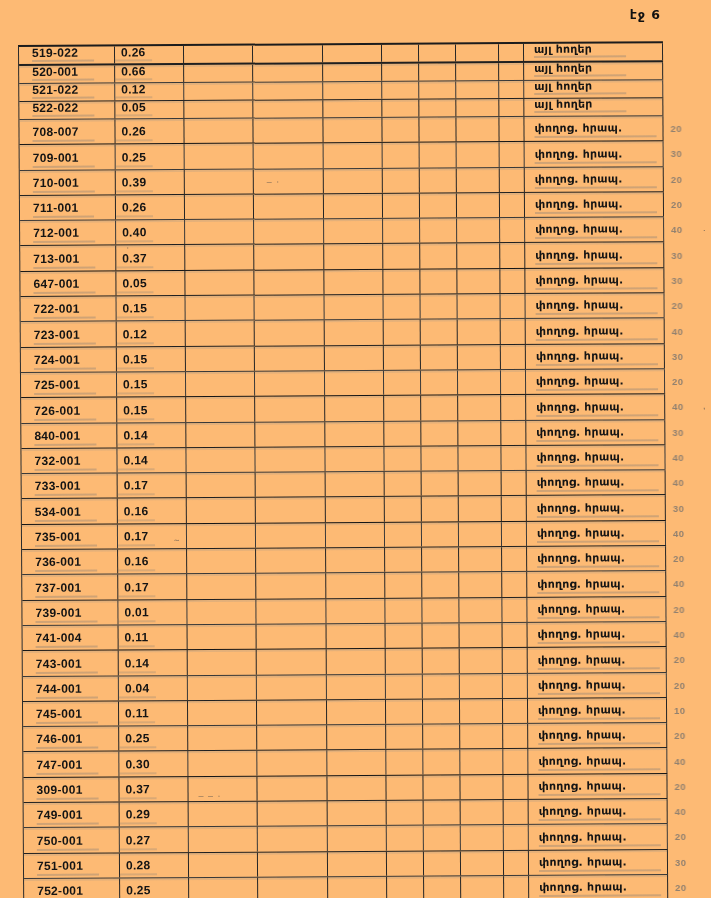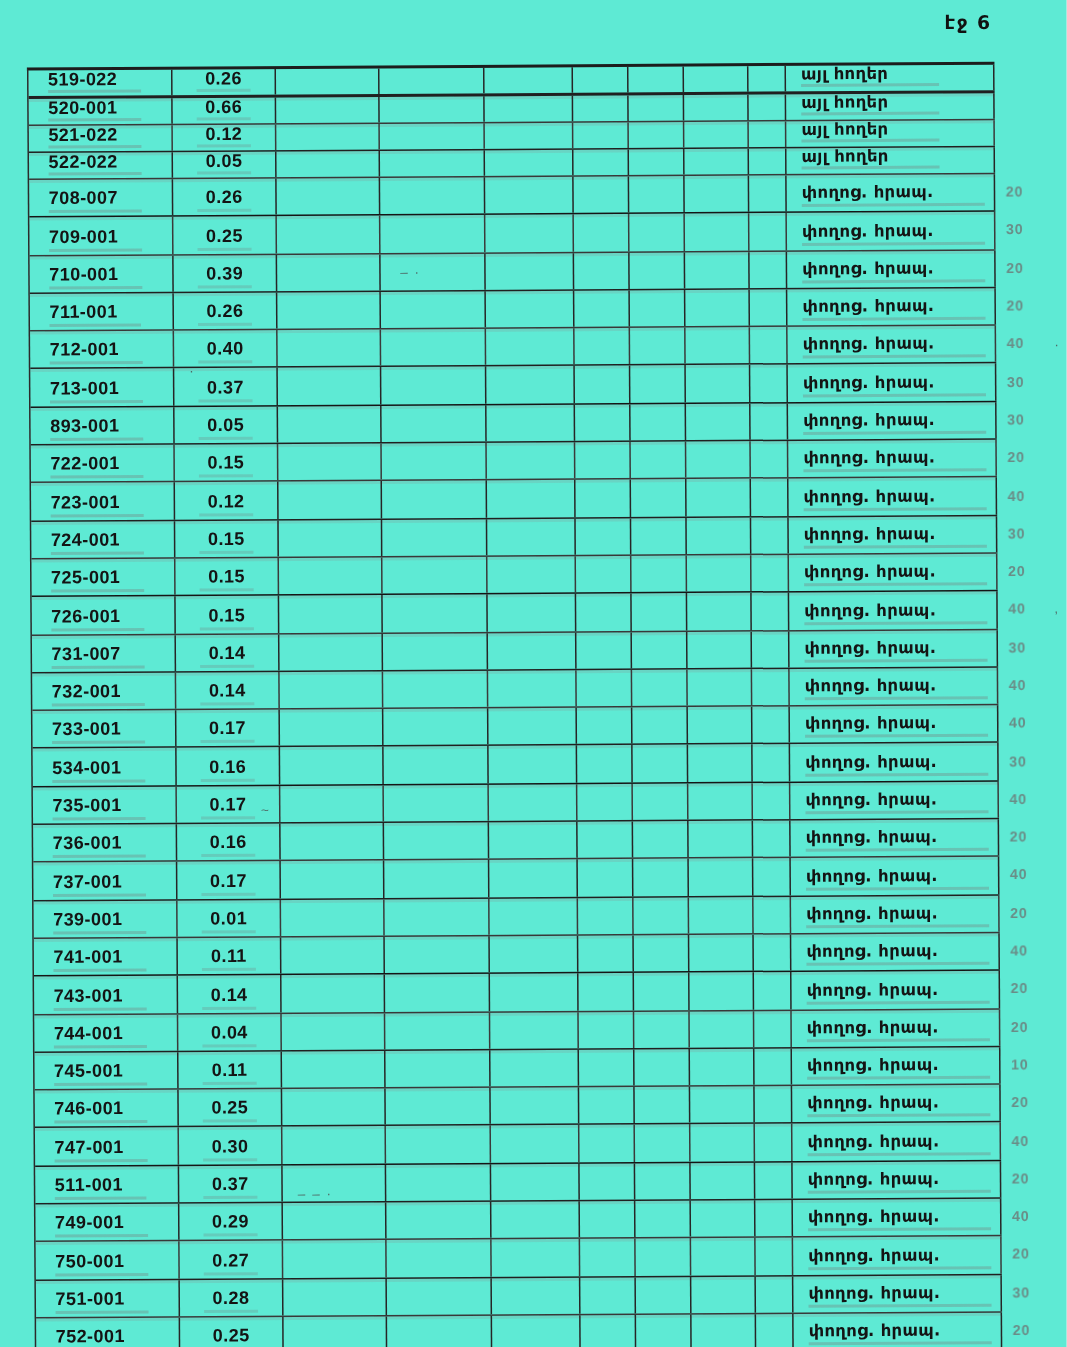--- a/index.html
+++ b/index.html
@@ -1,17 +1,17 @@
 <!DOCTYPE html>
 <html><head>
 <meta charset="utf-8">
 <style>
   html,body{margin:0;padding:0;background:#e8e8e8;}
   .page{
-    position:relative;width:711px;height:898px;background:#5eead4;
+    position:relative;width:711px;height:898px;background:#fdba74;
     font-family:"Liberation Sans",sans-serif;color:#1a1a1a;overflow:hidden;
     margin:0 auto;
   }
   .page-number{
     position:absolute;top:7px;right:50px;
     font-family:"DejaVu Sans",sans-serif;font-weight:700;font-size:12.5px;
     color:#111;letter-spacing:1px;
   }
   .sheet{
     position:absolute;left:0;top:0;width:711px;height:898px;
@@ -32,21 +32,21 @@
   .row.short{height:17px;}
   .row:nth-child(1){border-bottom-width:2.2px;}
   .row:nth-child(2n){border-bottom-color:#383838;}
   .row:nth-child(5n){border-bottom-width:1.8px;border-bottom-color:#151515;}
   .cell{
     display:flex;align-items:flex-end;overflow:visible;
     border-right:1.2px solid #262626;
   }
   .row:nth-child(3n) .cell{border-right-color:#3a3a3a;}
   .c-code{padding:0 0 2px 13px;align-items:flex-end;}
-  .c-val{justify-content:center;padding-bottom:2px;}
+  .c-val{justify-content:flex-start;padding-bottom:2px;}
   .c-label{padding:0 0 3px 10px;}
   .u{
     display:inline-block;line-height:1;
     border-bottom:2px solid rgba(120,120,120,.34);
     padding:0 16px 2px 0;
     font-size:12px;font-weight:700;letter-spacing:.3px;color:#141414;
     white-space:nowrap;
   }
   .c-val .u{padding:0 6px 2px 6px;border-bottom-color:rgba(120,120,120,.26);}
   .c-label .u{
@@ -267,21 +267,21 @@
     <div class="cell"></div>
     <div class="cell"></div>
     <div class="cell c-label">
       <span class="u">փողոց. հրապ.</span>
     </div>
     <span class="mark">30</span>
   </div>
 
   <div class="row">
     <div class="cell c-code">
-      <span class="u">893-001</span>
+      <span class="u">647-001</span>
     </div>
     <div class="cell c-val">
       <span class="u">0.05</span>
     </div>
     <div class="cell"></div>
     <div class="cell"></div>
     <div class="cell"></div>
     <div class="cell"></div>
     <div class="cell"></div>
     <div class="cell"></div>
@@ -387,21 +387,21 @@
     <div class="cell"></div>
     <div class="cell"></div>
     <div class="cell c-label">
       <span class="u">փողոց. հրապ.</span>
     </div>
     <span class="mark">40</span>
   </div>
 
   <div class="row">
     <div class="cell c-code">
-      <span class="u">731-007</span>
+      <span class="u">840-001</span>
     </div>
     <div class="cell c-val">
       <span class="u">0.14</span>
     </div>
     <div class="cell"></div>
     <div class="cell"></div>
     <div class="cell"></div>
     <div class="cell"></div>
     <div class="cell"></div>
     <div class="cell"></div>
@@ -547,21 +547,21 @@
     <div class="cell"></div>
     <div class="cell"></div>
     <div class="cell c-label">
       <span class="u">փողոց. հրապ.</span>
     </div>
     <span class="mark">20</span>
   </div>
 
   <div class="row">
     <div class="cell c-code">
-      <span class="u">741-001</span>
+      <span class="u">741-004</span>
     </div>
     <div class="cell c-val">
       <span class="u">0.11</span>
     </div>
     <div class="cell"></div>
     <div class="cell"></div>
     <div class="cell"></div>
     <div class="cell"></div>
     <div class="cell"></div>
     <div class="cell"></div>
@@ -667,21 +667,21 @@
     <div class="cell"></div>
     <div class="cell"></div>
     <div class="cell c-label">
       <span class="u">փողոց. հրապ.</span>
     </div>
     <span class="mark">40</span>
   </div>
 
   <div class="row">
     <div class="cell c-code">
-      <span class="u">511-001</span>
+      <span class="u">309-001</span>
     </div>
     <div class="cell c-val">
       <span class="u">0.37</span>
     </div>
     <div class="cell"></div>
     <div class="cell"></div>
     <div class="cell"></div>
     <div class="cell"></div>
     <div class="cell"></div>
     <div class="cell"></div>

